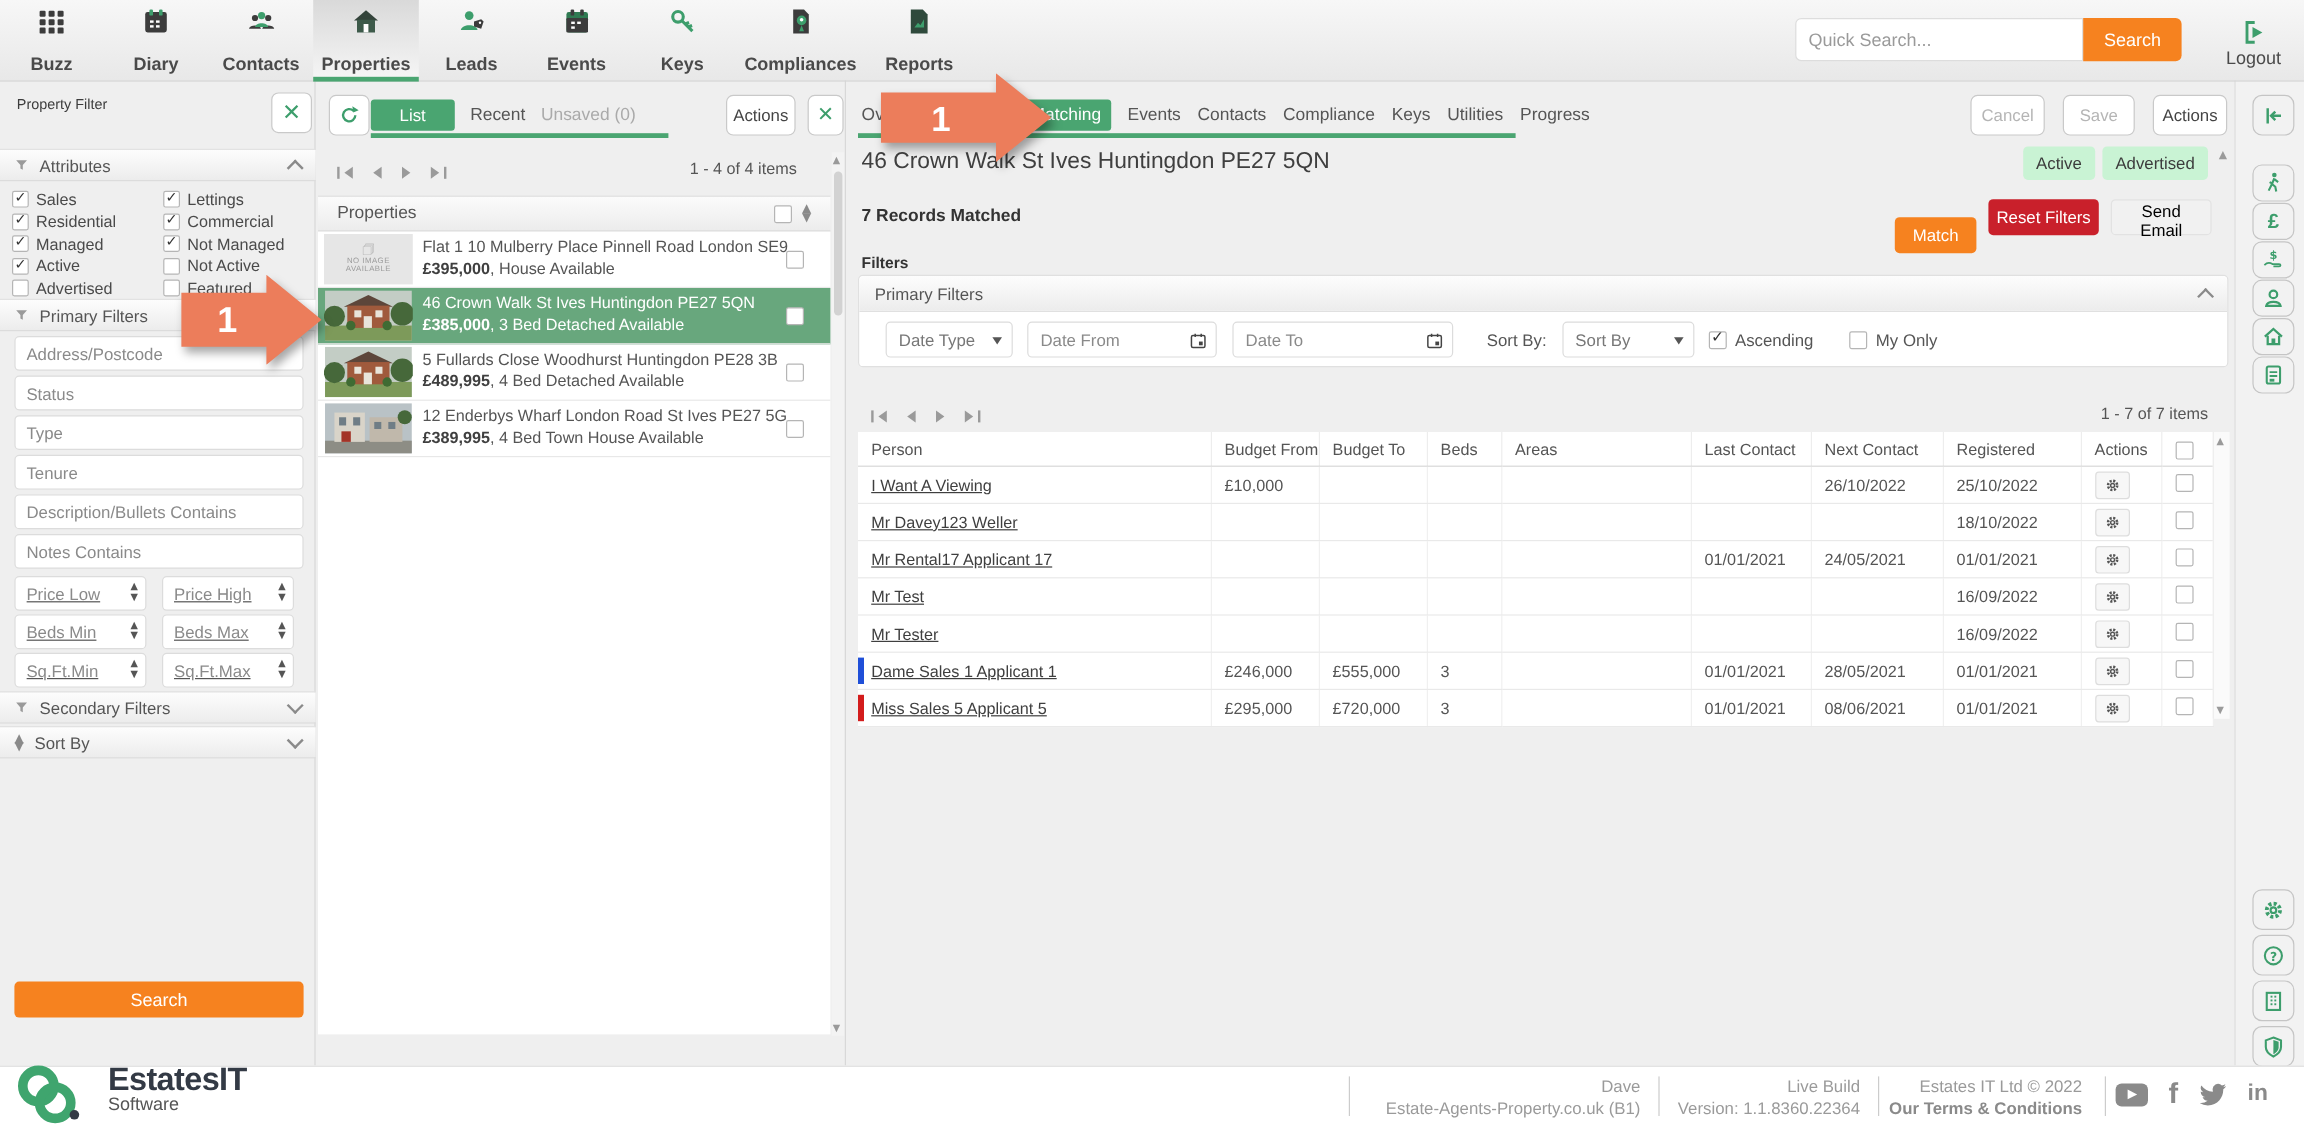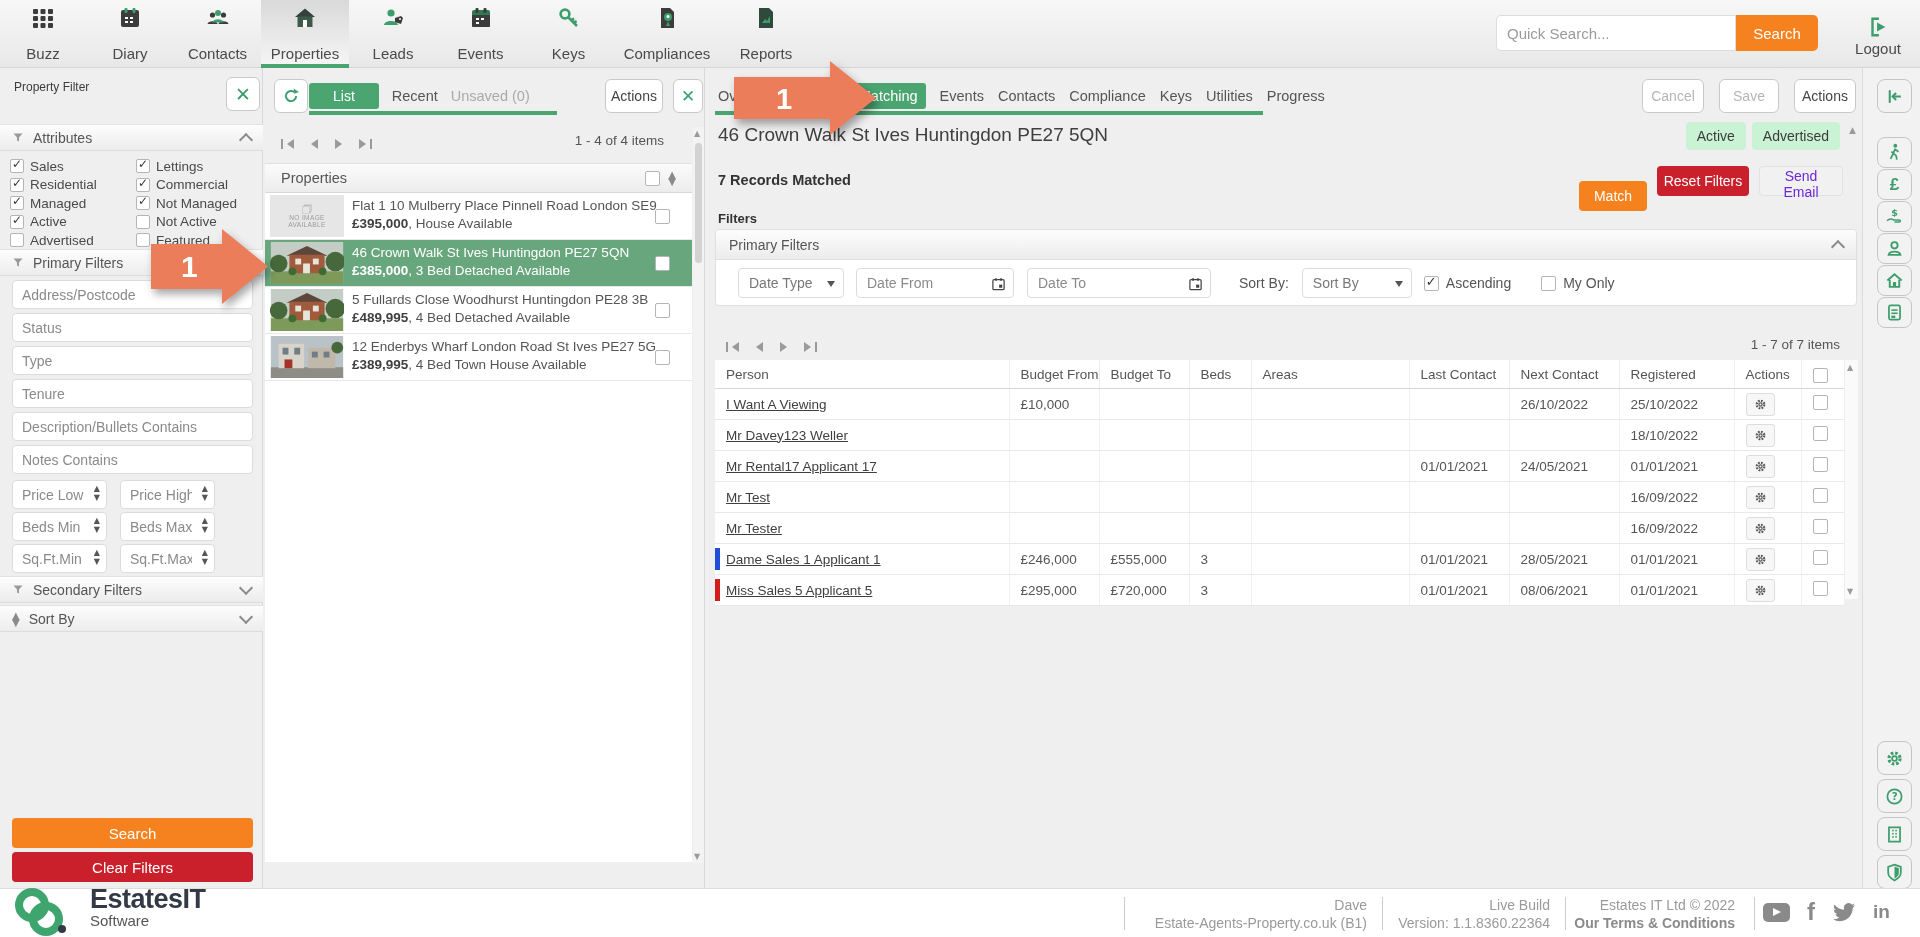--- a/index.html
+++ b/index.html
@@ -3,21 +3,21 @@
 <meta charset="utf-8">
 <style>
   html,body{margin:0;padding:0;width:1920px;height:937px;overflow:hidden;
     font-family:"Liberation Sans","DejaVu Sans",sans-serif;background:#efefef;}
   #app{position:relative;width:1920px;height:937px;background:#efefef;}
 
   
   #topnav{position:absolute;left:0;top:0;width:1920px;height:67px;
     background:linear-gradient(#f7f7f7,#e8e8e8);border-bottom:1px solid #d5d5d5;z-index:5;}
   .navitem{position:absolute;top:0;height:67px;display:flex;flex-direction:column;
-    align-items:center;justify-content:center;gap:15px;color:#4a4a4a;font-size:15px;cursor:pointer;}
+    align-items:center;justify-content:center;gap:15px;color:#4a4a4a;font-size:15px;cursor:pointer;font-weight:bold;}
   .navitem svg{width:26px;height:24px;}
   .navitem.active{background:linear-gradient(#d9d9d9,#f6f6f6);}
   .navitem.active::after{content:"";position:absolute;left:0;right:0;bottom:-1px;height:4px;background:#4aa571;}
   #qsearch{position:absolute;left:1496px;top:15px;width:240px;height:36px;border:1px solid #ddd;
     border-radius:5px 0 0 5px;background:#fff;box-sizing:border-box;padding:0 10px;font-size:15px;color:#555;
     font-family:inherit;}
   #qsearch::placeholder{color:#9a9a9a;}
   #qsearch-btn{position:absolute;left:1736px;top:15px;width:82px;height:36px;background:#f6821f;color:#fff;
     border:none;border-radius:0 5px 5px 0;font-size:15px;display:flex;align-items:center;justify-content:center;cursor:pointer;}
   #logout{position:absolute;left:1843px;top:8px;width:70px;height:56px;display:flex;flex-direction:column;
@@ -59,21 +59,21 @@
   #attr-bar{top:57px;}
   #cbgrid{position:absolute;left:10px;top:90px;display:grid;grid-template-columns:126px auto;grid-auto-rows:18.5px;}
   .cbrow{display:flex;align-items:center;gap:6px;font-size:13.5px;color:#4a4a4a;cursor:pointer;}
   .cbrow .cb{width:14px;height:14px;}
   .cbrow .cb.checked::after{font-size:12px;top:-3px;left:1px;}
   #pf-bar{top:182px;}
   #pf-inputs{position:absolute;left:12px;top:213px;display:flex;flex-direction:column;gap:4px;}
   #pf-pairs{position:absolute;left:12px;top:413px;display:flex;flex-direction:column;gap:3px;}
   .pairrow{display:flex;gap:13px;}
   .numwrap{position:relative;}
-  .numwrap .finput{width:95px;padding-right:22px;}
+  .numwrap .finput{width:110px;padding-right:22px;text-decoration:underline;}
   #sec-bar{top:509px;}
   #sort-bar{top:538px;}
   #sb-search{position:absolute;left:12px;top:751px;width:241px;height:30px;background:#f6821f;border:none;
     border-radius:4px;color:#fff;font-size:15px;cursor:pointer;font-family:inherit;}
   #sb-clear{position:absolute;left:12px;top:785px;width:241px;height:30px;background:#c9202b;border:none;
     border-radius:4px;color:#fff;font-size:15px;cursor:pointer;font-family:inherit;}
   .funnel{width:12px;height:13px;flex:none;}
   .sortglyph{font-size:10px;color:#8a8a8a;line-height:7px;font-family:"DejaVu Sans",sans-serif;}
 
   
@@ -123,21 +123,21 @@
   #dt-actions{position:absolute;left:1089px;top:12px;width:62px;height:34px;}
   #dt-title{position:absolute;left:13px;top:57px;font-size:19px;color:#3f3f3f;}
   #dt-badges{position:absolute;right:22px;top:55px;display:flex;gap:6px;}
   .badge{background:#c9f3d4;color:#3c3c3c;font-size:14px;padding:6px 11px;border-radius:4px;}
   #dt-records{position:absolute;left:13px;top:105px;font-size:14.5px;font-weight:bold;color:#333;}
   #dt-match{position:absolute;left:874px;top:114px;width:68px;height:30px;background:#f6821f;border:none;
     border-radius:4px;color:#fff;font-size:14px;cursor:pointer;font-family:Liberation Sans, sans-serif;}
   #dt-reset{position:absolute;left:952px;top:99px;width:92px;height:30px;background:#c9202b;border:none;
     border-radius:4px;color:#fff;font-size:14px;cursor:pointer;font-family:inherit;}
   #dt-send{position:absolute;left:1054px;top:99px;width:84px;height:30px;background:#f1f1f1;
-    border:1px solid #e2e2e2;border-radius:4px;color:#6d28d9;font-size:14px;font-family:inherit;}
+    border:1px solid #e2e2e2;border-radius:4px;color:#000000;font-size:14px;font-family:inherit;}
   #dt-filters{position:absolute;left:13px;top:144px;font-size:13px;font-weight:bold;color:#333;}
   #pfbox{position:absolute;left:10px;top:162px;width:1142px;height:77px;background:#fff;border:1px solid #e0e0e0;
     border-radius:4px;box-sizing:border-box;}
   #pfbox-head{height:29px;background:linear-gradient(#fdfdfd,#ececec);border-bottom:1px solid #e0e0e0;
     display:flex;align-items:center;padding:0 13px;font-size:14px;color:#555;border-radius:4px 4px 0 0;}
   #pfbox-head .spacer{flex:1;}
   #pf-controls{position:absolute;left:22px;top:38px;display:flex;align-items:center;height:30px;}
   .dsel{position:relative;height:30px;border:1px solid #dcdcdc;border-radius:4px;background:#fff;box-sizing:border-box;
     display:flex;align-items:center;padding:0 22px 0 10px;font-size:14px;color:#777;cursor:pointer;}
   .dsel .dcar{position:absolute;right:8px;top:12px;width:0;height:0;border-left:4px solid transparent;
@@ -528,21 +528,20 @@
         <span class="chev down"></span>
     </div>
     <div id="sort-bar" class="secbar">
       <span class="sortglyph">▲<br>▼</span>
       <span>Sort By</span>
       <span class="spacer"></span>
         <span class="chev down"></span>
     </div>
 
     <button id="sb-search">Search</button>
-    <button id="sb-clear">Clear Filters</button>
   </aside>
 
   <section id="listpanel">
     <div id="lp-refresh" class="wbtn">
       <svg viewBox="0 0 24 24" style="width:18px;height:18px">
           <use href="#sym-refresh"></use>
         </svg>
     </div>
     <div id="lp-tabs">
       <span class="lptab pill">List</span>

